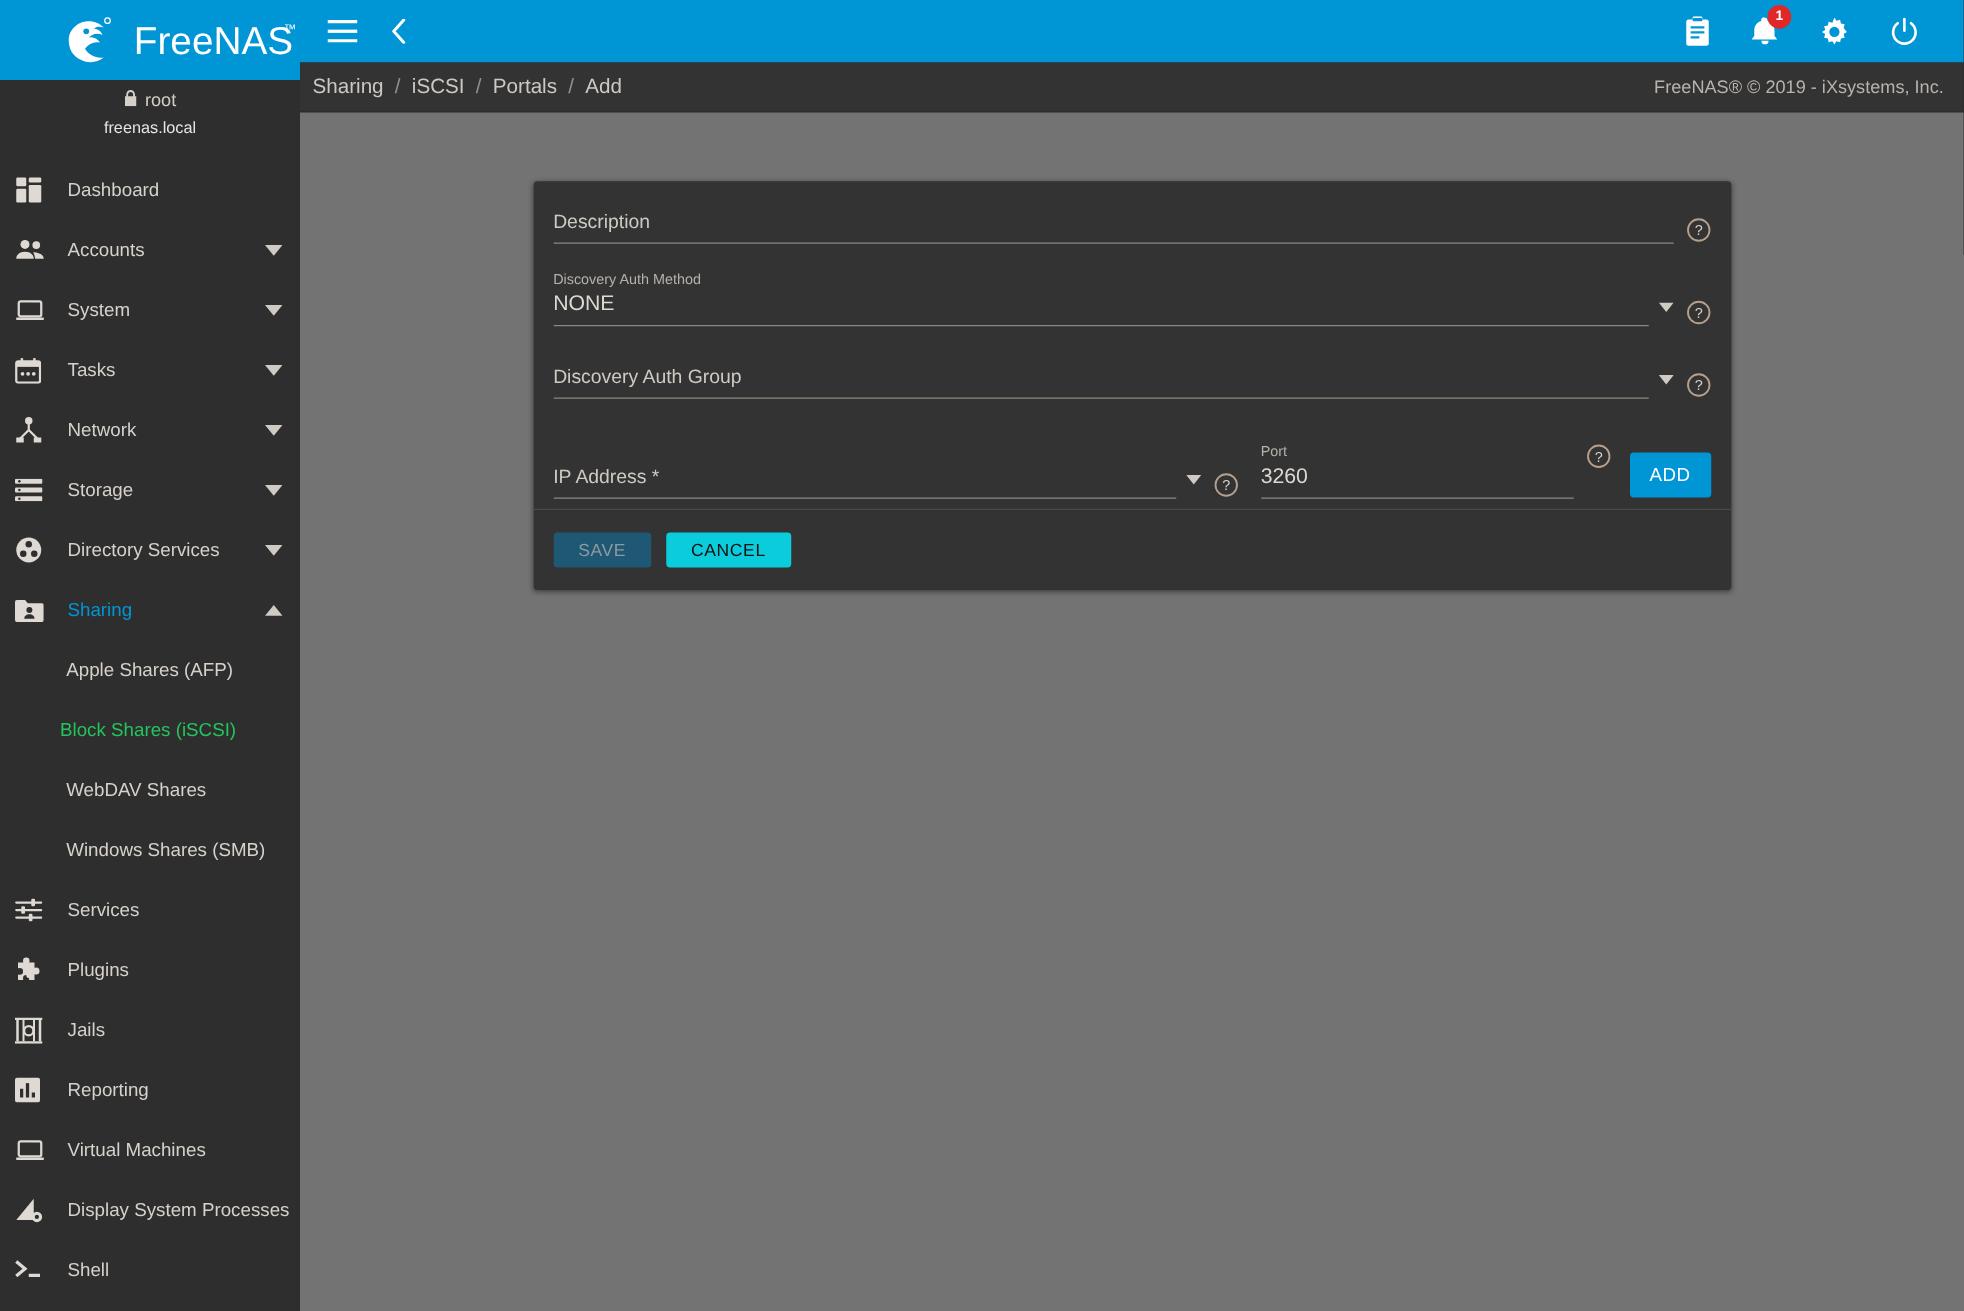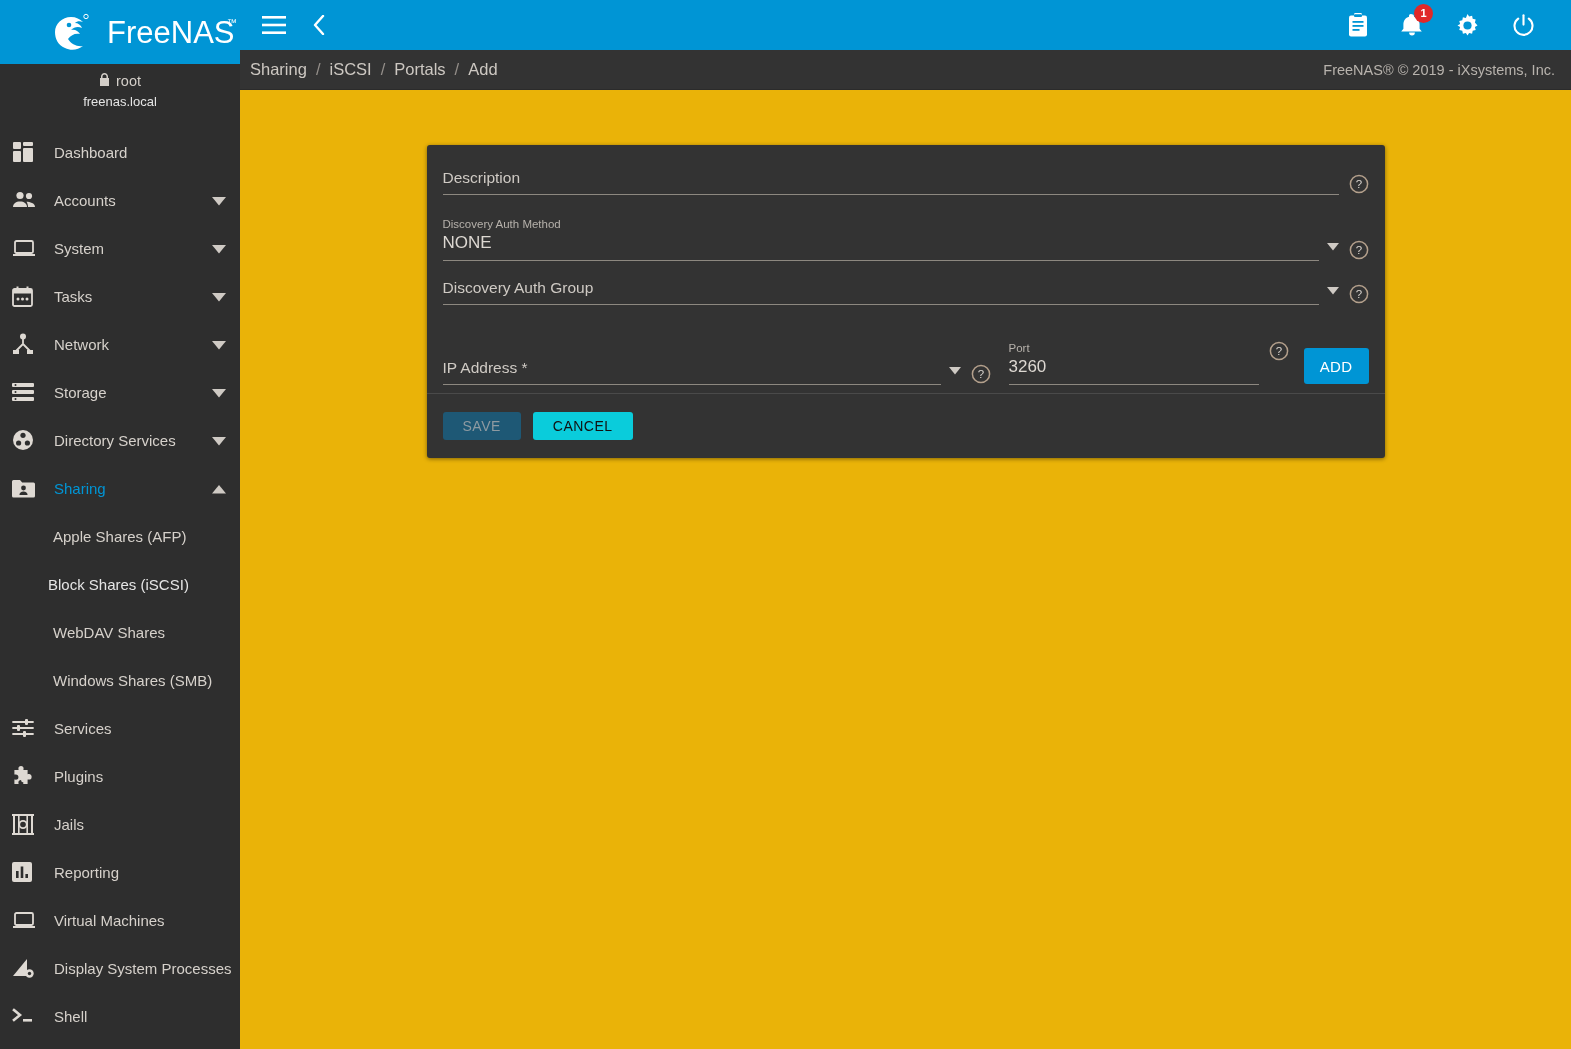--- a/index.html
+++ b/index.html
@@ -55,21 +55,21 @@
   .navitem .txt { flex: 1 1 auto; padding-left: 12px; white-space: nowrap; }
   .navitem .caret { flex: 0 0 14px; margin-left: 6px; }
   .navitem.active .txt { color: #0095D5; }
   .navitem.active .caret svg polygon,
   .navitem.active .caret svg path { fill: #cfcac4; }
   .subitem {
     display: flex; align-items: center;
     height: 48px; padding-left: 53px;
     color: #d6d1cb; font-size: 15px; cursor: pointer;
   }
-  .subitem.active { color: #e5e5e5; padding-left: 48px; }
+  .subitem.active { color: #22c55e; padding-left: 48px; }
 
   
   .main { flex: 1 1 auto; display: flex; flex-direction: column; min-width: 0; }
   .topbar {
     height: 50px; background: #0095D5;
     display: flex; align-items: center;
     padding: 0 16px 0 22px;
   }
   .tb-left { display: flex; align-items: center; gap: 26px; }
   .tb-spacer { flex: 1 1 auto; }
@@ -90,21 +90,21 @@
     padding: 0 16px 0 10px;
     border-bottom: 1px solid #2b2b2b;
   }
   .crumbs { display: flex; align-items: center; font-size: 16.5px; color: #cdc8c2; }
   .crumbs .c { padding: 0 0px; cursor: pointer; }
   .crumbs .sep { padding: 0 9px; color: #948f8a; }
   .crumbs .c.last { color: #cdc8c2; }
   .copy { margin-left: auto; color: #b8b3ad; font-size: 14.5px; }
 
   .content {
-    flex: 1 1 auto; background: #eab308;
+    flex: 1 1 auto; background: #737373;
     padding-top: 55px;
     overflow: hidden;
   }
 
   
   .card {
     width: 958px; margin: 0 auto;
     background: #333333;
     border-radius: 3px;
     box-shadow: 0 1px 4px rgba(0,0,0,.45);
@@ -128,21 +128,21 @@
   .fld .value {
     color: #ddd8d2; font-size: 17px; line-height: 24px; display: block;
   }
   .help {
     flex: 0 0 auto; margin-left: 10px; margin-bottom: 1px;
     width: 20px; height: 20px; cursor: pointer;
   }
   .caretdown { flex: 0 0 auto; margin-left: 8px; margin-bottom: 6px; }
 
   .row-desc { margin-bottom: 22px; }
-  .row-dam { margin-bottom: 16px; }
+  .row-dam { margin-bottom: 30px; }
   .row-dag { margin-bottom: 36px; }
 
   .iprow { display: flex; align-items: flex-end; }
   .ip-left { flex: 0 0 548px; display: flex; align-items: flex-end; }
   .ip-port { flex: 1 1 auto; display: flex; align-items: flex-start; margin-left: 18px; }
   .addbtn {
     flex: 0 0 auto; margin-left: 15px; margin-bottom: 1px;
     background: #0095D5; color: #fff;
     border: none; border-radius: 3px;
     height: 36px; min-width: 64px; padding: 0 16px;

